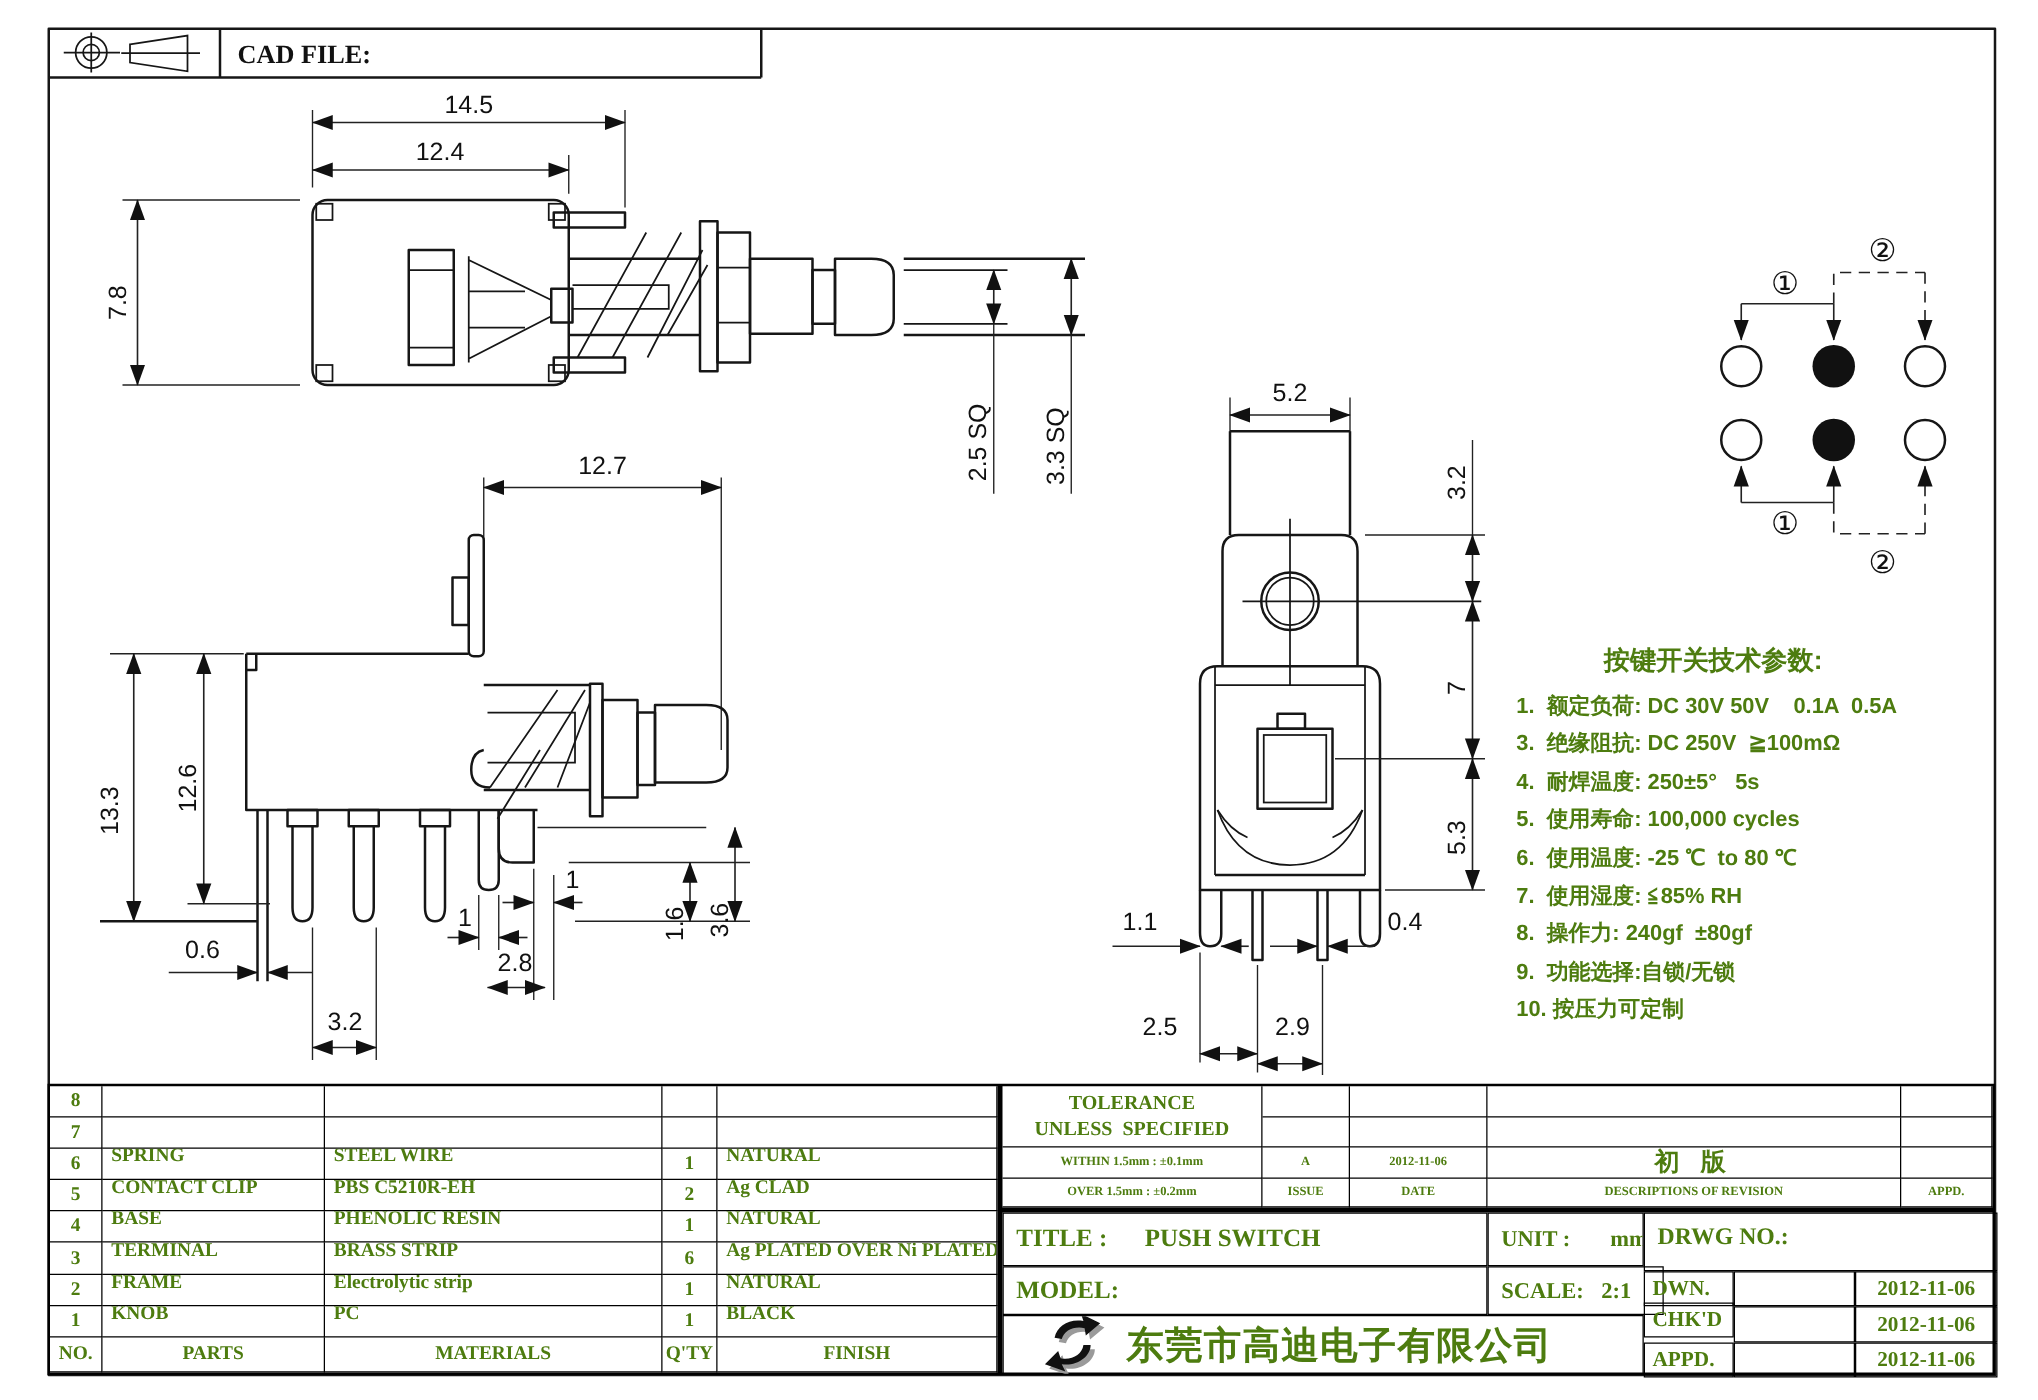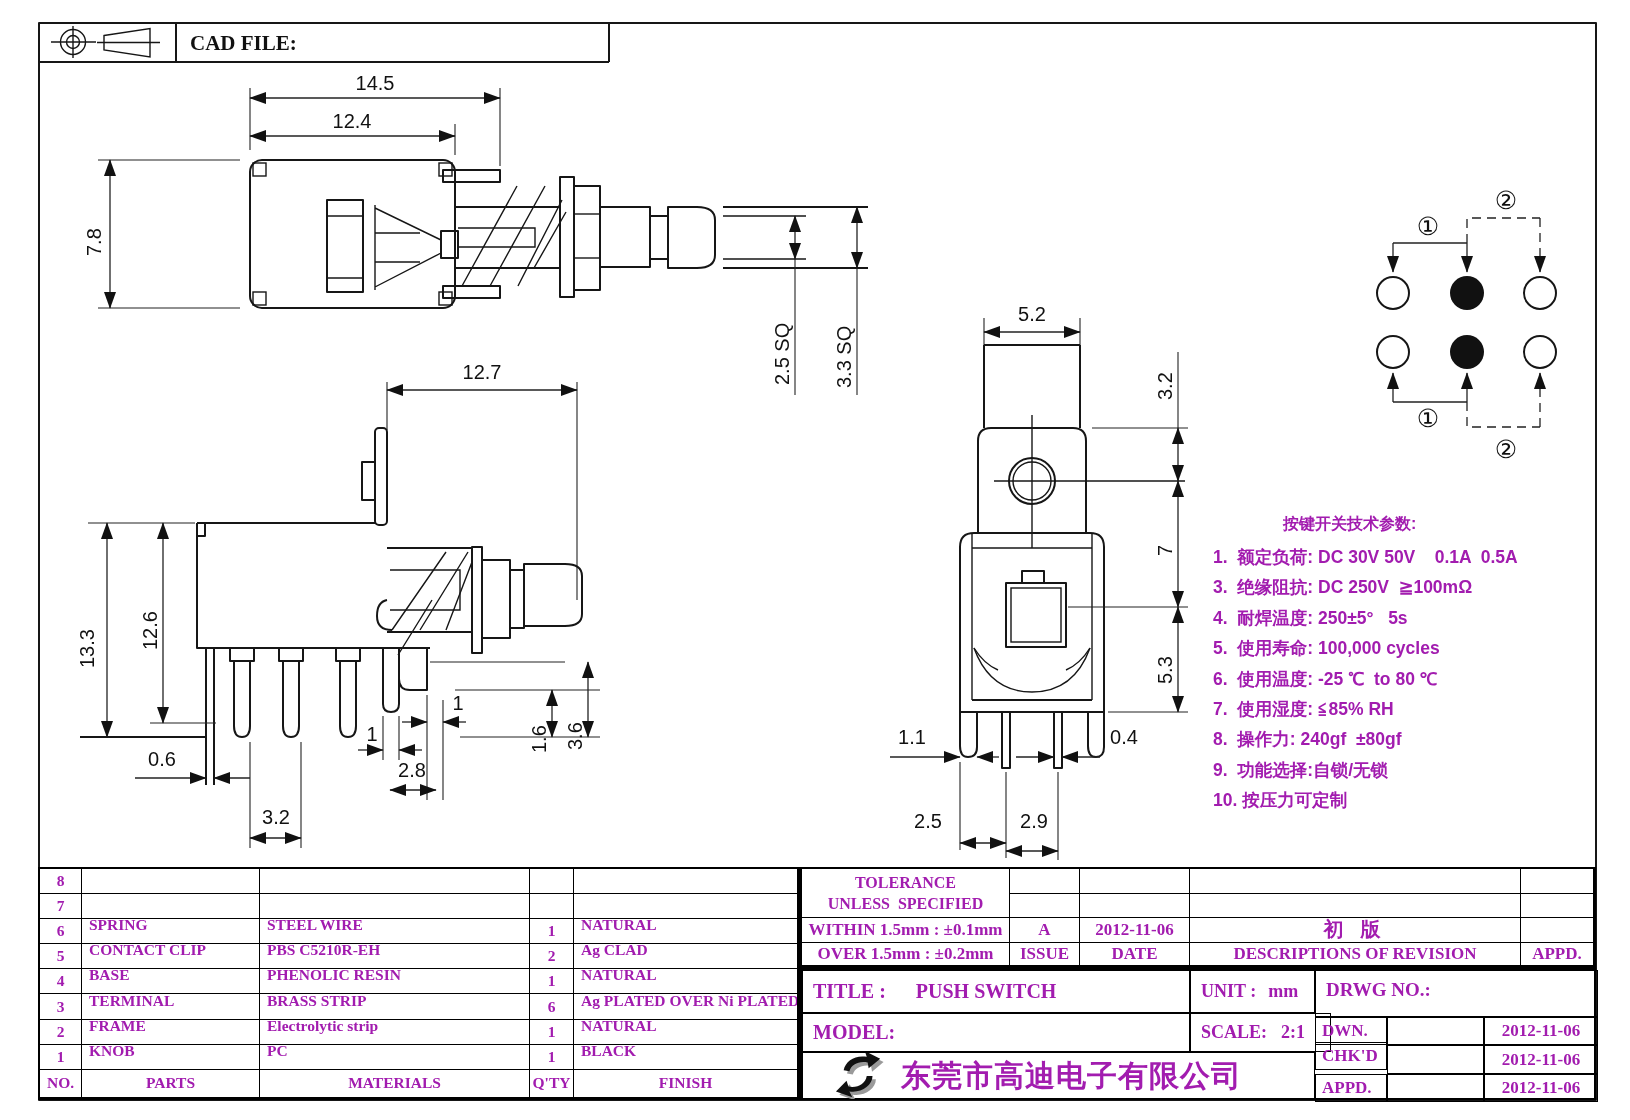--- a/index.html
+++ b/index.html
@@ -1,48 +1,48 @@
 <!DOCTYPE html>
 <html><head>
 <meta charset="utf-8">
 <style>
   html,body{margin:0;padding:0;background:#fff;}
   .page{position:relative;width:1630px;height:1120px;background:#fff;overflow:hidden;
-        font-family:"Liberation Sans",sans-serif;color:#a21caf;}
+        font-family:"Liberation Sans",sans-serif;color:#4d7c0f;}
   svg text{font-family:"Liberation Sans",sans-serif;}
   .ol{fill:none;stroke:#161616;stroke-width:2;stroke-linejoin:round;}
   .tl{fill:none;stroke:#161616;stroke-width:1.4;}
   .dl{fill:none;stroke:#222;stroke-width:1.3;}
   .xl{fill:none;stroke:#222;stroke-width:1.1;}
   .dsh{stroke-dasharray:9 6;}
   .dt{font-size:20px;fill:#111;}
   .cir{font-size:25px;fill:#111;}
   .cadt{font-family:"Liberation Serif",serif;font-weight:bold;font-size:21px;fill:#111;}
 
   
   .specs{position:absolute;left:1213px;top:514px;width:400px;}
-  .specs .sp-title{font-size:16px;font-weight:bold;padding-left:70px;margin-bottom:7px;white-space:pre;}
+  .specs .sp-title{font-size:21px;font-weight:bold;padding-left:70px;margin-bottom:7px;white-space:pre;}
   .specs .sp-item{font-size:17.5px;font-weight:bold;line-height:30.4px;white-space:pre;}
 
   
   .parts{position:absolute;left:38px;top:867px;width:762px;height:233px;border:2.2px solid #000;
          box-sizing:border-box;display:grid;grid-template-columns:42px 178px 270px 44px auto;
          grid-template-rows:repeat(8,25.1px) auto;}
   .pcell{border-right:1.7px solid #000;border-bottom:1.7px solid #000;box-sizing:border-box;
          font-family:"Liberation Serif",serif;font-weight:bold;font-size:15.5px;
          display:flex;align-items:center;padding:0 0 12px 7px;white-space:nowrap;overflow:hidden;}
   .pcell.ctr{justify-content:center;padding:0;}
   .pcell.hdr{justify-content:center;padding:0;font-size:15.5px;}
 
   
   .tolrev{position:absolute;left:800px;top:867px;width:796px;height:101px;border:2.2px solid #000;
           box-sizing:border-box;display:grid;grid-template-columns:208px 70px 110px 331px auto;
           grid-template-rows:24.5px 24.5px 24.5px auto;}
   .tcell{border-right:1.7px solid #000;border-bottom:1.7px solid #000;box-sizing:border-box;
-         font-family:"Liberation Serif",serif;font-weight:bold;font-size:17px;
+         font-family:"Liberation Serif",serif;font-weight:bold;font-size:10px;
          display:flex;align-items:center;justify-content:center;white-space:pre;overflow:hidden;}
   .tol-main{grid-column:1;grid-row:1/3;flex-direction:column;justify-content:center;line-height:21px;font-size:16px;}
 
   
   .tblock{position:absolute;left:800px;top:968px;width:796px;height:132px;border:2.2px solid #000;box-sizing:border-box;}
   .tb{position:absolute;border:1.6px solid #000;box-sizing:border-box;display:flex;align-items:center;
       font-family:"Liberation Serif",serif;font-weight:bold;white-space:nowrap;overflow:hidden;}
   .lbl{padding-left:10px;}
   .company-name{font-size:30px;font-weight:bold;letter-spacing:1px;margin-left:10px;font-family:"Liberation Sans",sans-serif;}
 </style>
@@ -388,21 +388,21 @@
       </g>
       <g fill="#111">
         <path d="M14 20 C16 10 26 4 38 6 L36 0 L52 8 L40 18 L39 12 C30 10 22 14 20 21 Z"></path>
         <path d="M44 26 C44 36 32 44 20 42 L23 48 L6 42 L17 31 L19 37 C28 39 37 34 38 26 Z"></path>
       </g>
     </svg>
     <span class="company-name">东莞市高迪电子有限公司</span>
   </div>
   <div class="tb" style="left:388px;top:0;width:125px;height:43px;font-size:18px;">
     <span class="lbl">UNIT :</span>
-    <span style="margin-left:12px;">mm</span>
+    <span style="margin-left:32px;">mm</span>
   </div>
   <div class="tb" style="left:388px;top:43px;width:141px;height:39px;font-size:18px;">
     <span class="lbl">SCALE:</span>
     <span style="margin-left:14px;">2:1</span>
   </div>
   <div class="tb" style="left:513px;top:0;width:283px;height:47px;align-items:flex-start;font-size:19px;">
     <span class="lbl" style="margin-top:8px;">DRWG NO.:</span>
   </div>
   <div class="tb" style="left:513px;top:47px;width:72px;height:28.4px;font-size:17px;">
         <span class="lbl" style="padding-left:6px;">DWN.</span>

